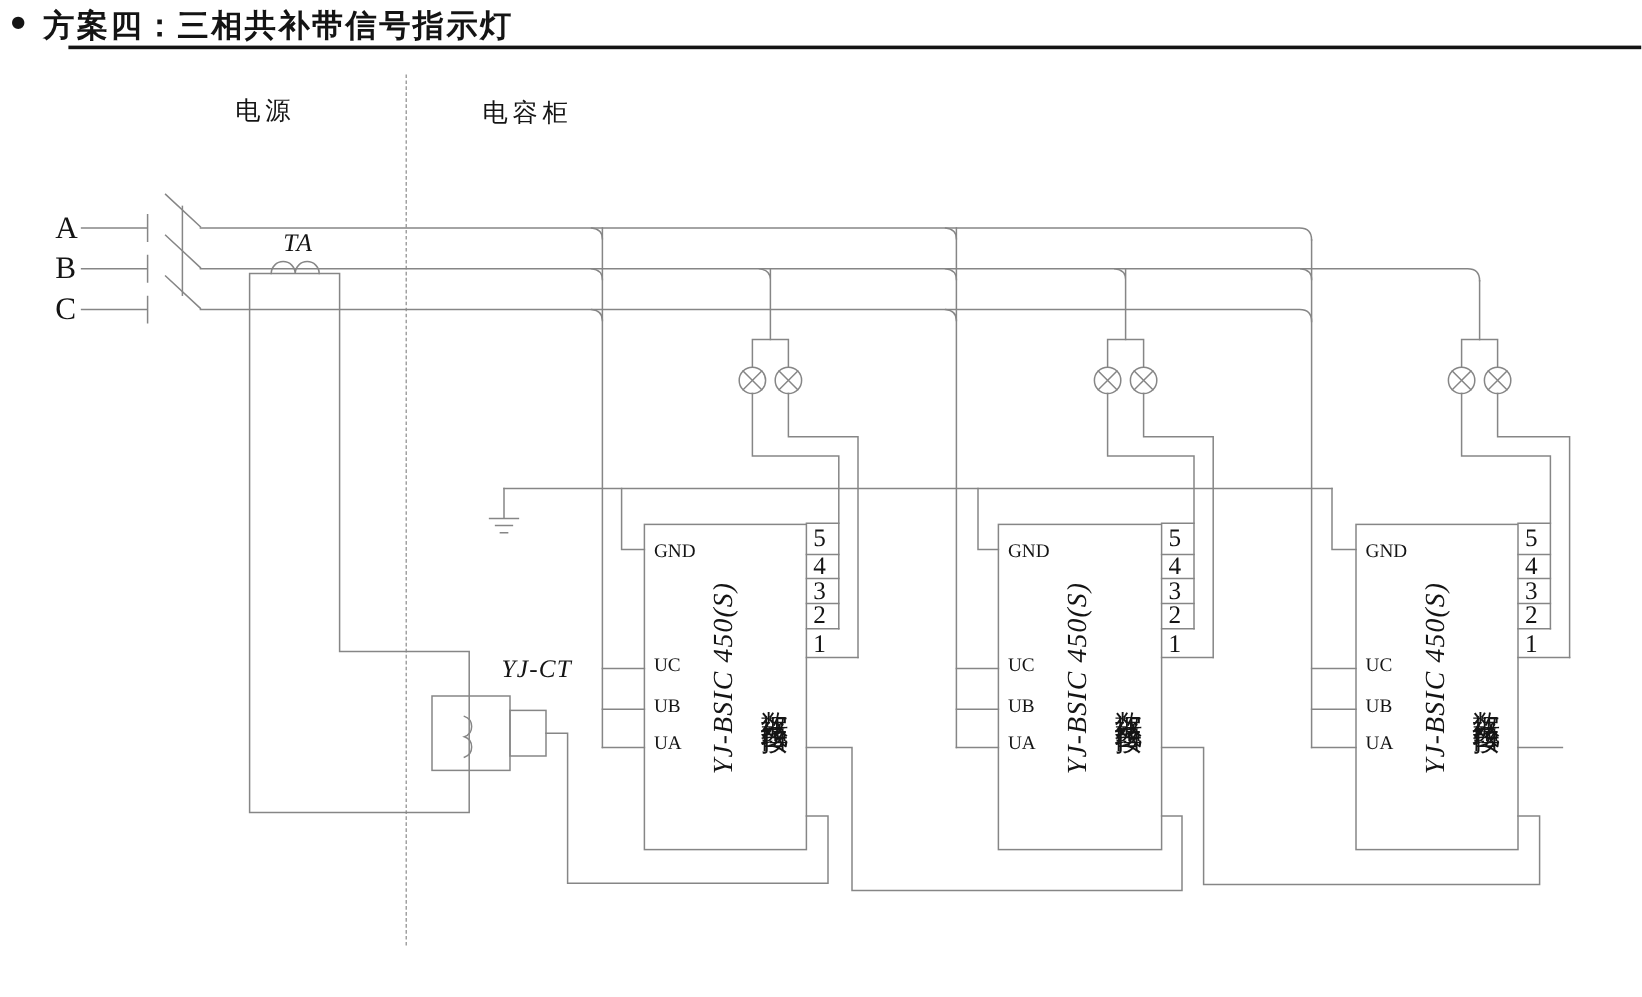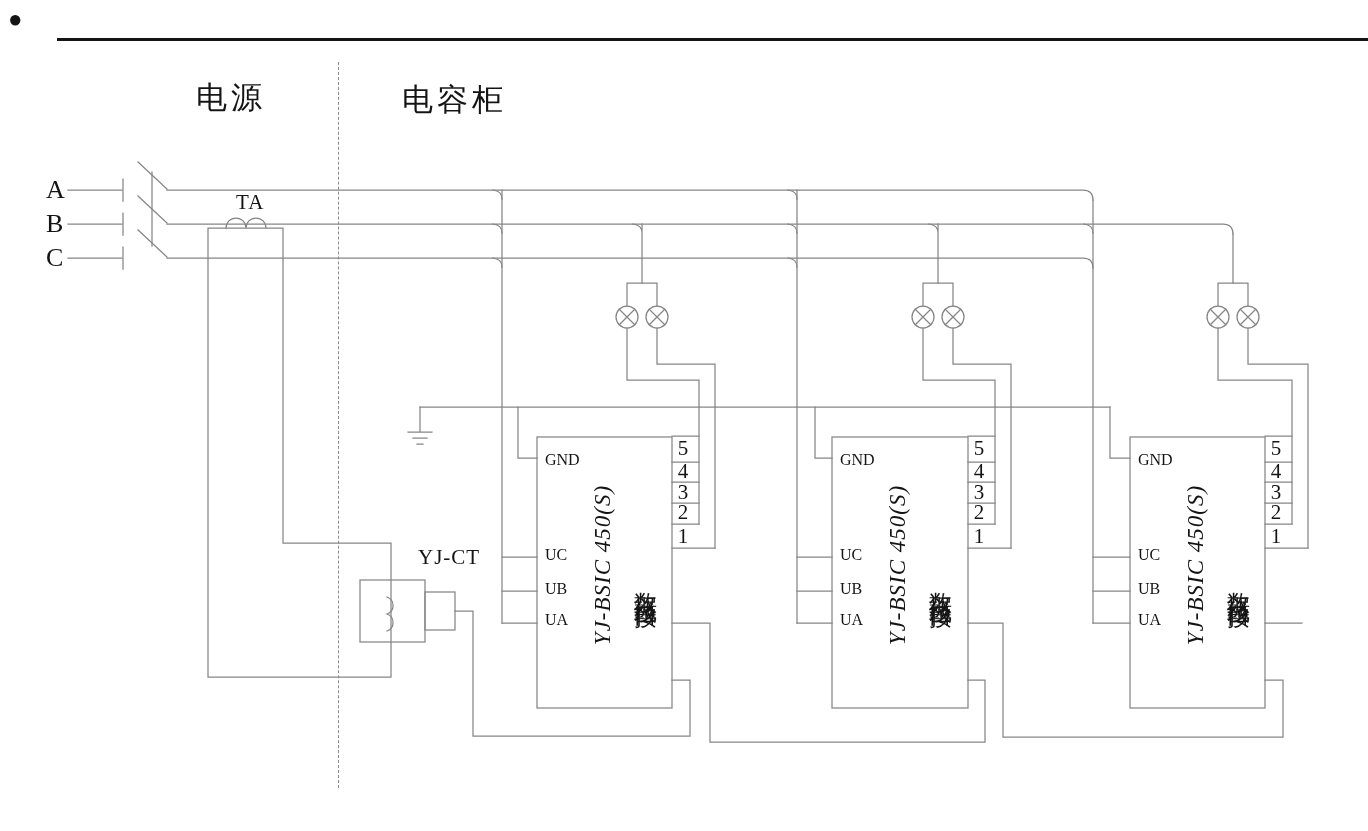--- a/index.html
+++ b/index.html
@@ -4,38 +4,39 @@
 <style>
   html,body{margin:0;padding:0;background:#ffffff;}
   #stage{position:relative;width:1368px;height:831px;background:#fff;overflow:hidden;
          font-family:"Liberation Serif","DejaVu Serif",serif;color:#141414;}
   #wires{position:absolute;left:0;top:0;}
   .lbl{position:absolute;white-space:nowrap;line-height:1;}
   .title-bullet{font-size:24px;font-family:"Liberation Sans","DejaVu Sans",sans-serif;}
   .title-text{font-size:26px;font-weight:bold;letter-spacing:2px;
               font-family:"Liberation Sans","DejaVu Sans",sans-serif;}
   .title-rule{position:absolute;left:57px;top:38px;width:1311px;height:3px;background:#141414;}
-  .section-lbl{font-size:31px;letter-spacing:4px;}
+  .section-lbl{font-size:21px;letter-spacing:4px;}
   .phase-lbl{font-size:26px;}
-  .comp-lbl{font-size:21px;letter-spacing:1px;}
+  .comp-lbl{font-size:21px;letter-spacing:1px;font-style:italic;}
   .pin-lbl{font-size:16px;}
   .pin-num{font-size:21px;width:18px;text-align:center;}
   .model-lbl{width:220px;height:24px;text-align:center;font-style:italic;font-size:23px;
              transform:rotate(-90deg);letter-spacing:1px;}
   .port-lbl{writing-mode:vertical-rl;text-orientation:upright;font-size:23px;
             letter-spacing:4px;height:140px;}
   .dash-divider{position:absolute;left:338px;top:62px;height:726px;width:0;
                 border-left:1px dashed #8a8a8a;}
 </style>
 </head>
 <body>
 
 <div id="stage">
 
   <span class="lbl title-bullet" style="left:8px;top:7px;">●</span>
+  <span class="lbl title-text" style="left:36px;top:8px;">方案四：三相共补带信号指示灯</span>
   <div class="title-rule"></div>
 
   <div class="dash-divider"></div>
 
   <span class="lbl section-lbl" style="left:196px;top:82px;">电源</span>
   <span class="lbl section-lbl" style="left:402px;top:84px;">电容柜</span>
 
   <span class="lbl phase-lbl" style="left:46px;top:177px;">A</span>
   <span class="lbl phase-lbl" style="left:46px;top:211px;">B</span>
   <span class="lbl phase-lbl" style="left:46px;top:245px;">C</span>

